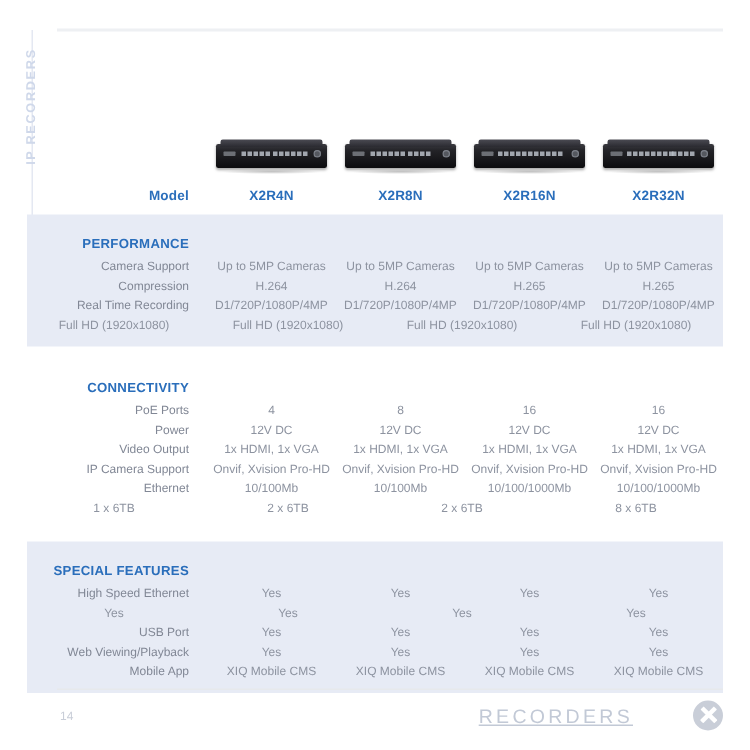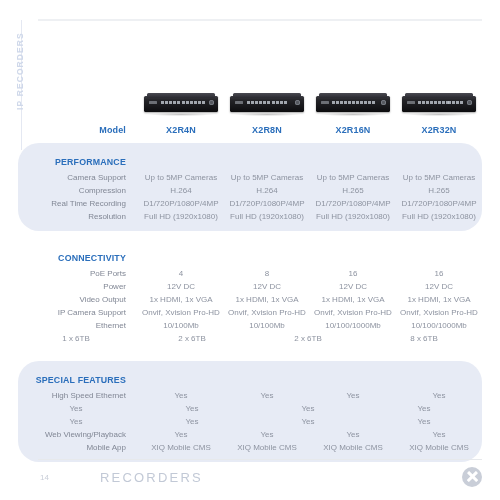--- a/index.html
+++ b/index.html
@@ -152,21 +152,20 @@
   .type-row .cell {
     font-size: 8px;
     color: #8d93a0;
   }
 
   
   .band {
     width: 100%;
     padding: 9px 0 10px 0;
     box-sizing: border-box;
-    border-radius: 21px;
   }
   .band.shaded { background: #e7ebf5; }
   .band.plain  { background: #ffffff; }
 
   .section-head {
     height: 15px;
     margin-bottom: 2px;
   }
   .section-head .cell-label {
     font-size: 8.8px;
@@ -204,24 +203,25 @@
     display: flex;
     align-items: center;
   }
   #page-number {
     font-size: 8px;
     color: #c9ced8;
     width: 60px;
   }
   #footer-title {
     flex: 1;
-    text-align: left;
+    text-align: right;
     font-size: 13px;
     letter-spacing: 2.2px;
     color: #c2c9d6;
+    text-decoration: underline;
   }
   #footer-logo {
     width: 60px;
     display: flex;
     justify-content: flex-end;
   }
   #footer-logo .mark {
     position: relative;
     width: 20px; height: 20px;
     border-radius: 50%;
@@ -386,21 +386,20 @@
       <div class="cell">H.265</div>
     </div>
     <div class="row data-row">
       <div class="cell-label">Real Time Recording</div>
       <div class="cell">D1/720P/1080P/4MP</div>
       <div class="cell">D1/720P/1080P/4MP</div>
       <div class="cell">D1/720P/1080P/4MP</div>
       <div class="cell">D1/720P/1080P/4MP</div>
     </div>
     <div class="row data-row">
-      <div class="cell-label">Resolution</div>
       <div class="cell">Full HD (1920x1080)</div>
       <div class="cell">Full HD (1920x1080)</div>
       <div class="cell">Full HD (1920x1080)</div>
       <div class="cell">Full HD (1920x1080)</div>
     </div>
   </div>
 
   <div class="band-gap"></div>
 
   <div class="band plain">
@@ -471,20 +470,21 @@
       <div class="cell">Yes</div>
       <div class="cell">Yes</div>
     </div>
     <div class="row data-row">
       <div class="cell">Yes</div>
       <div class="cell">Yes</div>
       <div class="cell">Yes</div>
       <div class="cell">Yes</div>
     </div>
     <div class="row data-row">
+      <div class="cell-label">USB Port</div>
       <div class="cell">Yes</div>
       <div class="cell">Yes</div>
       <div class="cell">Yes</div>
       <div class="cell">Yes</div>
     </div>
     <div class="row data-row">
       <div class="cell-label">Web Viewing/Playback</div>
       <div class="cell">Yes</div>
       <div class="cell">Yes</div>
       <div class="cell">Yes</div>

